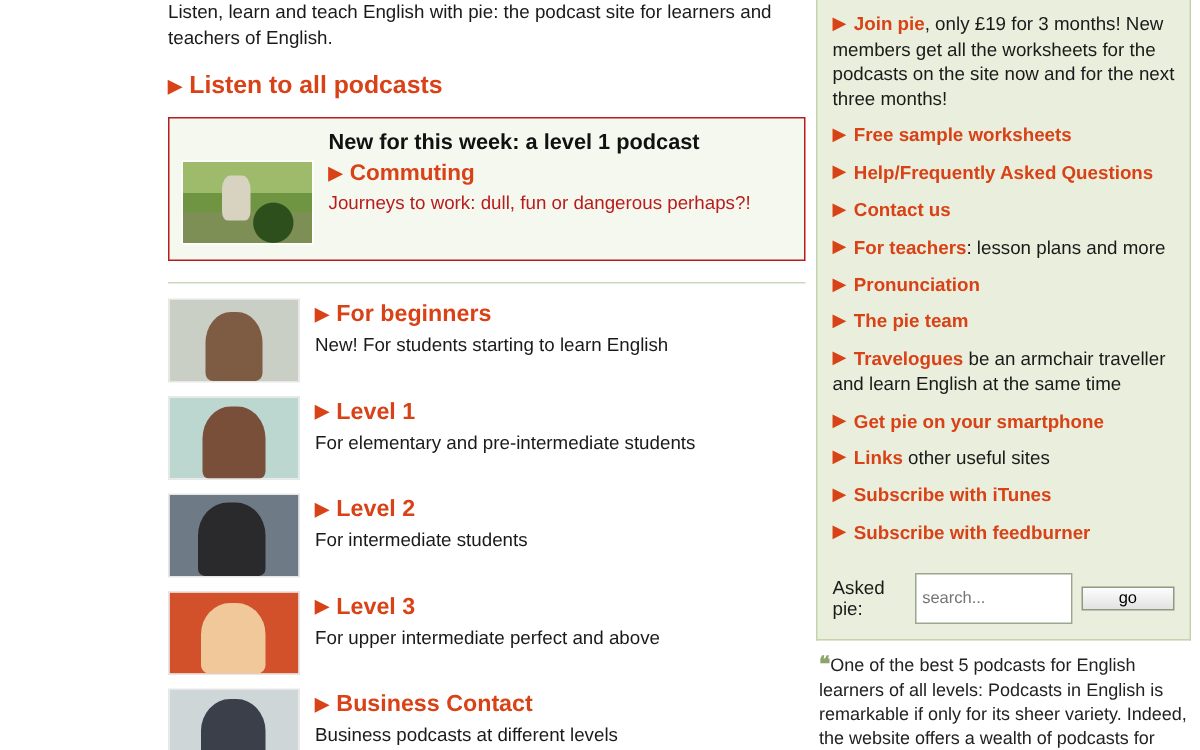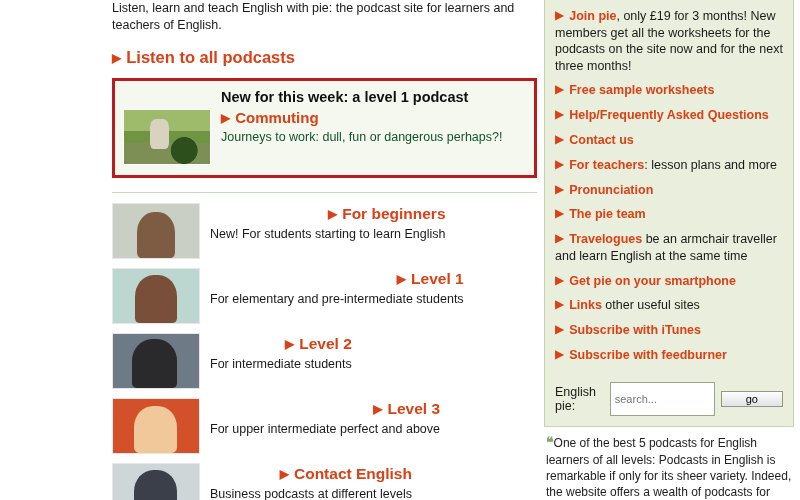--- a/index.html
+++ b/index.html
@@ -42,21 +42,21 @@
     line-height: 1.2;
   }
   .arrow {
     color: #d94116;
     font-size: 12px;
     margin-right: 5px;
     display: inline-block;
     transform: translateY(-1px);
   }
   .feature {
-    border: 3px solid #b91c1c;
+    border: 1px solid #b91c1c;
     background: #f4f8ef;
     padding: 8px 8px 10px 8px;
     width: 425px;
     margin-bottom: 4px;
   }
   .feature-title {
     font-size: 14.5px;
     font-weight: bold;
     color: #111;
     margin: 0 0 4px 0;
@@ -72,21 +72,21 @@
     position: relative;
   }
   .feature-sub {
     color: #d94116;
     font-size: 15px;
     font-weight: bold;
     margin: 0 0 3px 0;
   }
   .feature-desc {
     font-size: 12.5px;
-    color: #14532d;
+    color: #b91c1c;
     line-height: 1.3;
   }
   .divider {
     border: 0;
     border-top: 1px solid #c9d9bd;
     margin: 14px 0 10px 0;
     width: 425px;
   }
   .list-item {
     display: flex;
@@ -102,21 +102,20 @@
     position: relative;
     border: 1px solid #e7e7e7;
   }
   .list-text { padding-top: 2px; }
   .list-title {
     color: #d94116;
     font-size: 15.5px;
     font-weight: bold;
     margin: 0 0 4px 0;
     line-height: 1.15;
-    text-align: right;
   }
   .list-desc {
     font-size: 12.5px;
     color: #1a1a1a;
     line-height: 1.35;
     max-width: 330px;
   }
 
   
   .ph { width: 100%; height: 100%; display: block; }
@@ -289,21 +288,21 @@
         <div class="list-desc">For upper intermediate perfect and above</div>
       </div>
     </div>
 
     <div class="list-item">
       <div class="thumb">
           <span class="ph ph-biz"></span>
         </div>
       <div class="list-text">
         <div class="list-title">
-          <span class="arrow">▶</span><span>Contact English</span>
+          <span class="arrow">▶</span><span>Business Contact</span>
         </div>
         <div class="list-desc">Business podcasts at different levels</div>
       </div>
     </div>
 
   </div>
 
   <div class="right-col">
 
     <div class="links-box">
@@ -350,21 +349,21 @@
 
       <p class="link-row">
         <span class="arrow">▶</span><a href="#">Subscribe with iTunes</a>
       </p>
 
       <p class="link-row">
         <span class="arrow">▶</span><a href="#">Subscribe with feedburner</a>
       </p>
 
       <div class="search-row">
-        <span class="search-label">English pie:</span>
+        <span class="search-label">Asked pie:</span>
         <input class="search-input" type="text" placeholder="search..." style="">
         <button class="go-btn">go</button>
       </div>
     </div>
 
     <div class="reviews">
       <p class="quote">
         <span class="qmark">❝</span><span>One of the best 5 podcasts for English learners of all levels: Podcasts in English is remarkable if only for its sheer variety. Indeed, the website offers a wealth of podcasts for every level. What's more, the episodes are quite short – normally under 5 minutes – perfect for those pressed for time. They also address entertaining topics, which include such gems as “10 remarkable facts about the world cup” to “planking,” and there's a wide range of quality support material.</span>
       </p>
 

